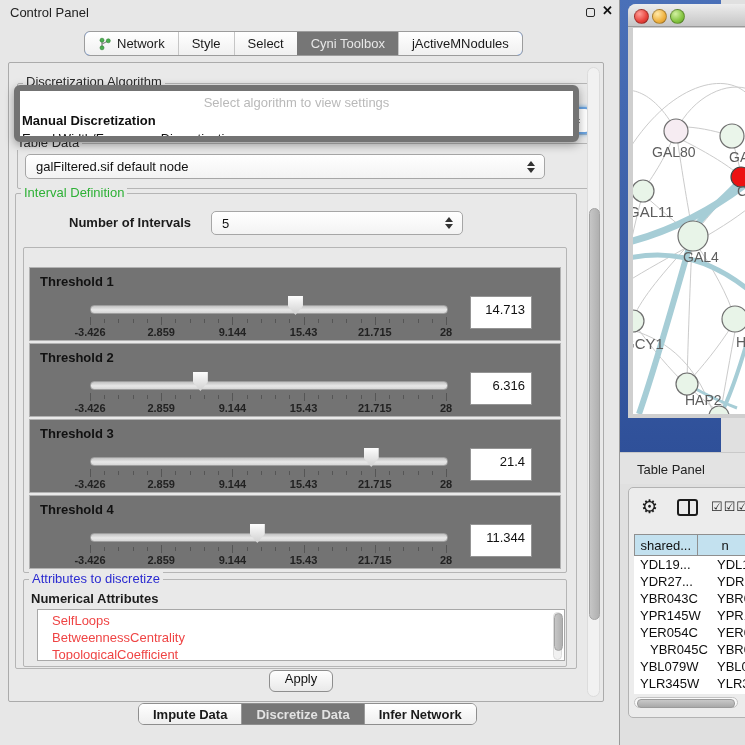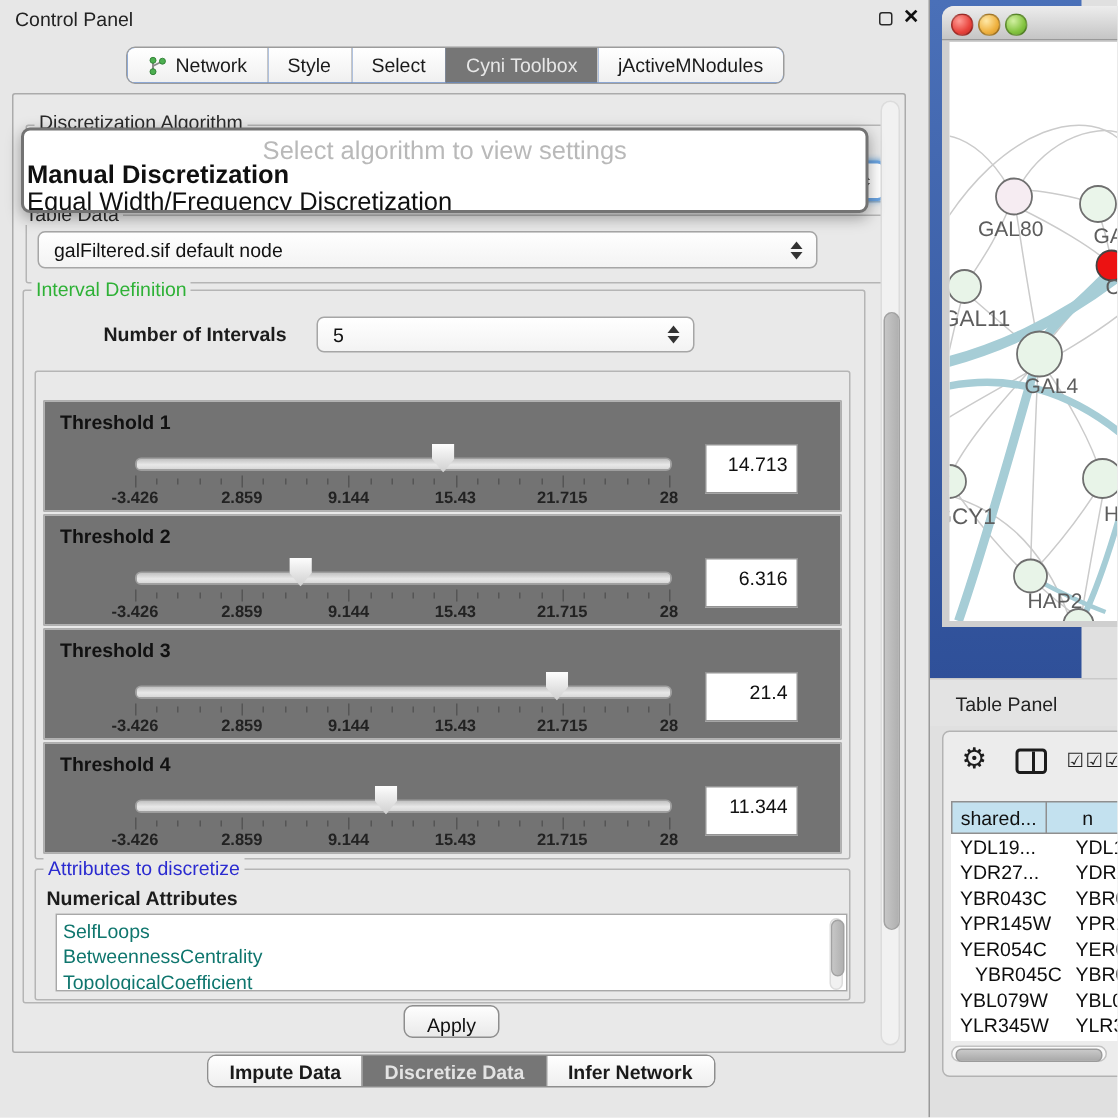--- a/index.html
+++ b/index.html
@@ -28,44 +28,44 @@
   .grp-title{font-size:13px;line-height:14px;background:#e9e9e9;padding:0 3px;white-space:nowrap;}
   .t-dark{color:#2a2a2a;} .t-green{color:#2eb136;} .t-blue{color:#2b2bd0;}
 
   .combo{background:linear-gradient(#ffffff,#f3f3f3);border:1px solid #a6a6a6;border-radius:5px;
          display:flex;align-items:center;padding:0 26px 0 10px;font-size:13px;color:#111;}
   .spin{position:absolute;right:9px;top:50%;transform:translateY(-50%);display:flex;flex-direction:column;gap:2px;}
   .spin i{display:block;width:0;height:0;border-left:4px solid transparent;border-right:4px solid transparent;}
   .spin .up{border-bottom:5px solid #333;} .spin .dn{border-top:5px solid #333;}
   .focus-ring{border:2px solid #6aa3e0;box-shadow:0 0 4px #5a9edb;border-radius:6px;background:#fff;}
 
-  .popup{background:#fff;border:2px solid #737373;border-radius:6px;z-index:40;
-         box-shadow:0 3px 10px rgba(0,0,0,.35);font-size:17px;overflow:hidden;}
+  .popup{background:#fff;border:6px solid #737373;border-radius:6px;z-index:40;
+         box-shadow:0 3px 10px rgba(0,0,0,.35);font-size:13px;overflow:hidden;}
   .p-prompt{height:17px;text-align:center;color:#b9b9b9;padding-top:4px;}
   .p-opt{padding:1px 4px 1px 2px;color:#101010;line-height:16px;}
   .p-opt.strong{font-weight:700;}
 
   .tbox{position:absolute;left:20px;width:530px;height:72px;border:1px solid #b2b2b2;background:#737373;}
   .tlab{position:absolute;left:10px;top:6px;font-weight:700;font-size:13px;color:#111;}
   .trk{position:absolute;left:60px;top:37px;width:356px;height:7px;border:1px solid #9e9e9e;border-radius:4px;
        background:linear-gradient(#c2c2c2,#e8e8e8 55%,#d6d6d6);}
   .hdl{position:absolute;top:28px;width:15px;height:19px;background:linear-gradient(#fdfdfd,#cfcfcf);
        clip-path:polygon(0 0,100% 0,100% 52%,50% 100%,0 52%);filter:drop-shadow(0 0 1px #7d7d7d);}
   .tick{position:absolute;width:1px;background:#555;}
   .tick.minor{top:51px;height:4px;} .tick.major{top:49px;height:8px;}
   .slab{position:absolute;top:58px;font-size:11px;font-weight:700;color:#222;transform:translateX(-50%);}
   .vbox{position:absolute;left:440px;top:28px;width:54px;height:26px;background:#fff;border:1px solid #949494;
         font-size:13px;color:#111;text-align:right;padding:5px 6px 0 0;}
 
   .list{background:#fff;border:1px solid #a8a8a8;overflow:hidden;}
-  .list-item{line-height:17px;padding-left:4px;font-size:13px;color:#0f766e;}
+  .list-item{line-height:17px;padding-left:14px;font-size:13px;color:#ef4444;}
   .sb-v{background:#f1f1f1;border-radius:7px;border:1px solid #dcdcdc;}
   .sb-thumb{position:absolute;background:linear-gradient(90deg,#c6c6c6,#b0b0b0);border-radius:6px;border:1px solid #a2a2a2;}
 
-  .btn{display:flex;align-items:flex-end;justify-content:center;background:linear-gradient(#fefefe,#e9e9e9);
+  .btn{display:flex;align-items:flex-start;justify-content:center;background:linear-gradient(#fefefe,#e9e9e9);
        border:1px solid #8e8e8e;border-radius:6px;font-size:13px;color:#111;}
 
   .segbar{display:flex;border:1px solid #8e8e8e;border-radius:6px;overflow:hidden;height:22px;background:#fff;}
   .seg{display:flex;align-items:center;padding:0 14px;font-size:13px;font-weight:700;color:#1a1a1a;
        background:linear-gradient(#ffffff,#eeeeee);}
   .seg + .seg{border-left:1px solid #9a9a9a;}
   .seg.sel{background:#767676;color:#e3e3e3;}
 
   
   .net-region{left:620px;top:0;width:101px;height:452px;background:linear-gradient(180deg,#4a70b8,#2f5099);}

